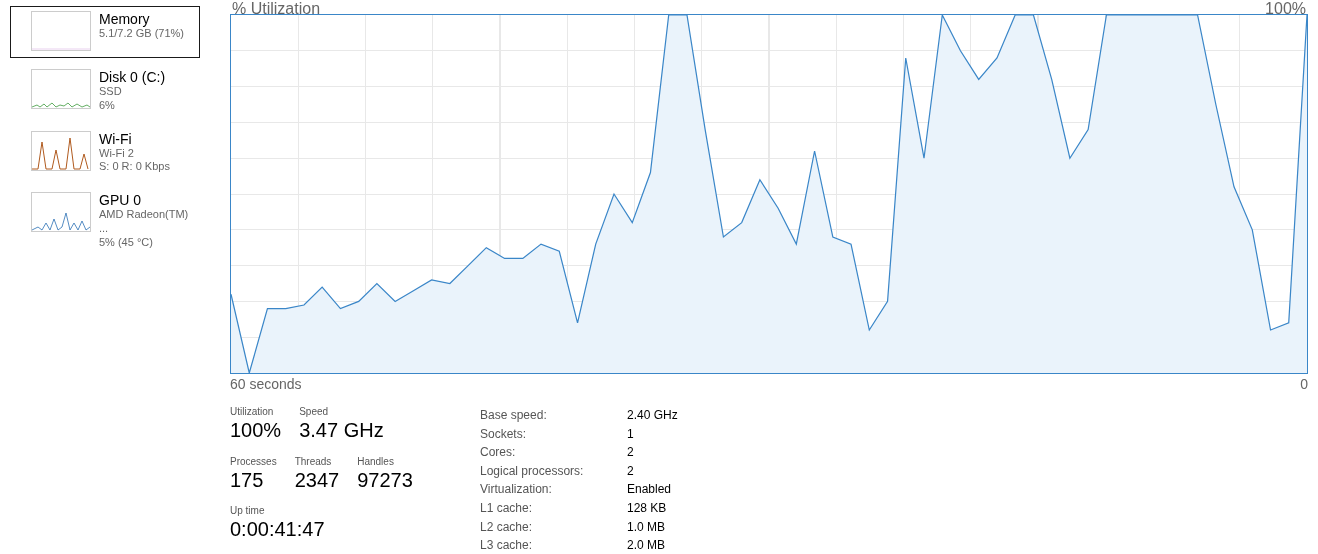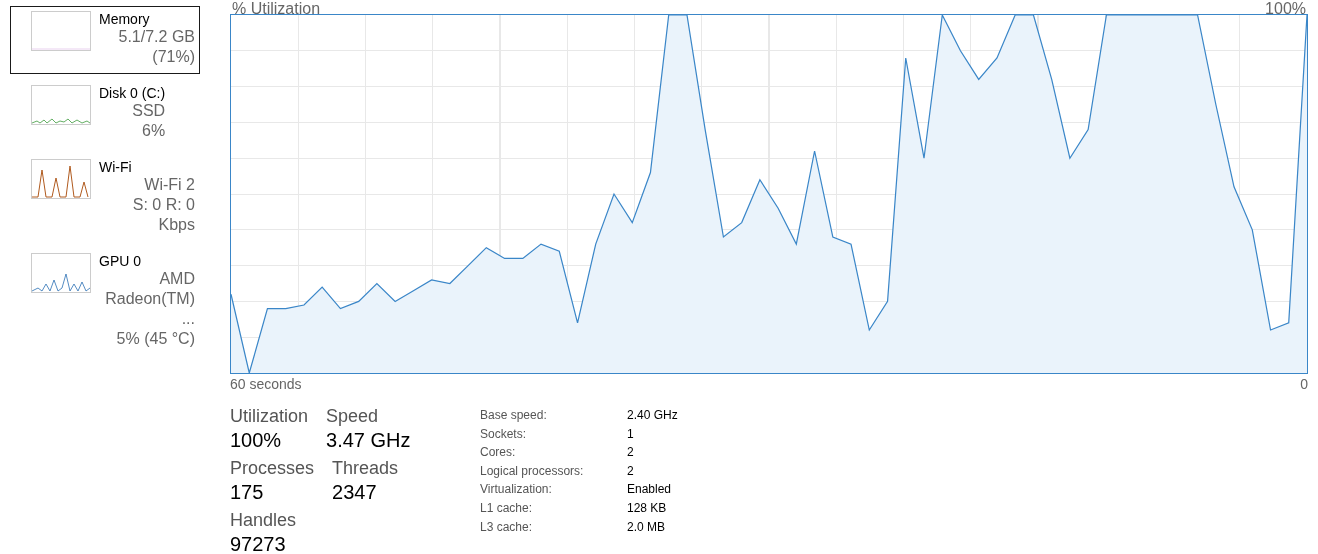--- a/index.html
+++ b/index.html
@@ -46,24 +46,23 @@
     background: #fff;
     flex: 0 0 60px;
   }
   .thumb svg { display:block; }
   .side-text .title {
     font-size: 14px;
     color: #000;
   }
   .side-text .line2,
   .side-text .line3 {
-    font-size: 16px;
+    font-size: 11px;
     color: #666;
     line-height: 1.25;
-    text-align: right;
   }
   
   .main {
     flex: 1;
     position: relative;
     padding: 0 10px 0 30px;
     box-sizing: border-box;
   }
   .chart-header {
     display:flex;
@@ -112,21 +111,21 @@
   .stats-left {
     display:flex;
     flex-wrap:wrap;
     max-width: 210px;
   }
   .stat {
     margin-right: 18px;
     margin-bottom: 6px;
   }
   .stat .label {
-    font-size: 18px;
+    font-size: 10px;
     color: #555;
   }
   .stat .value {
     font-size: 20px;
     color: #000;
     margin-top: 2px;
   }
   .stat.wide { width:100%; margin-right:0; }
   .spec-table {
     font-size: 12px;
@@ -293,19 +292,23 @@
      </div>
           <div class="spec-row">
        <span class="k">Virtualization:</span>
        <span class="v">Enabled</span>
      </div>
           <div class="spec-row">
        <span class="k">L1 cache:</span>
        <span class="v">128 KB</span>
      </div>
           <div class="spec-row">
+       <span class="k">L2 cache:</span>
+       <span class="v">1.0 MB</span>
+     </div>
+          <div class="spec-row">
        <span class="k">L3 cache:</span>
        <span class="v">2.0 MB</span>
      </div>
         </div>
     </div>
   </div>
 </div>
 
 </body></html>

